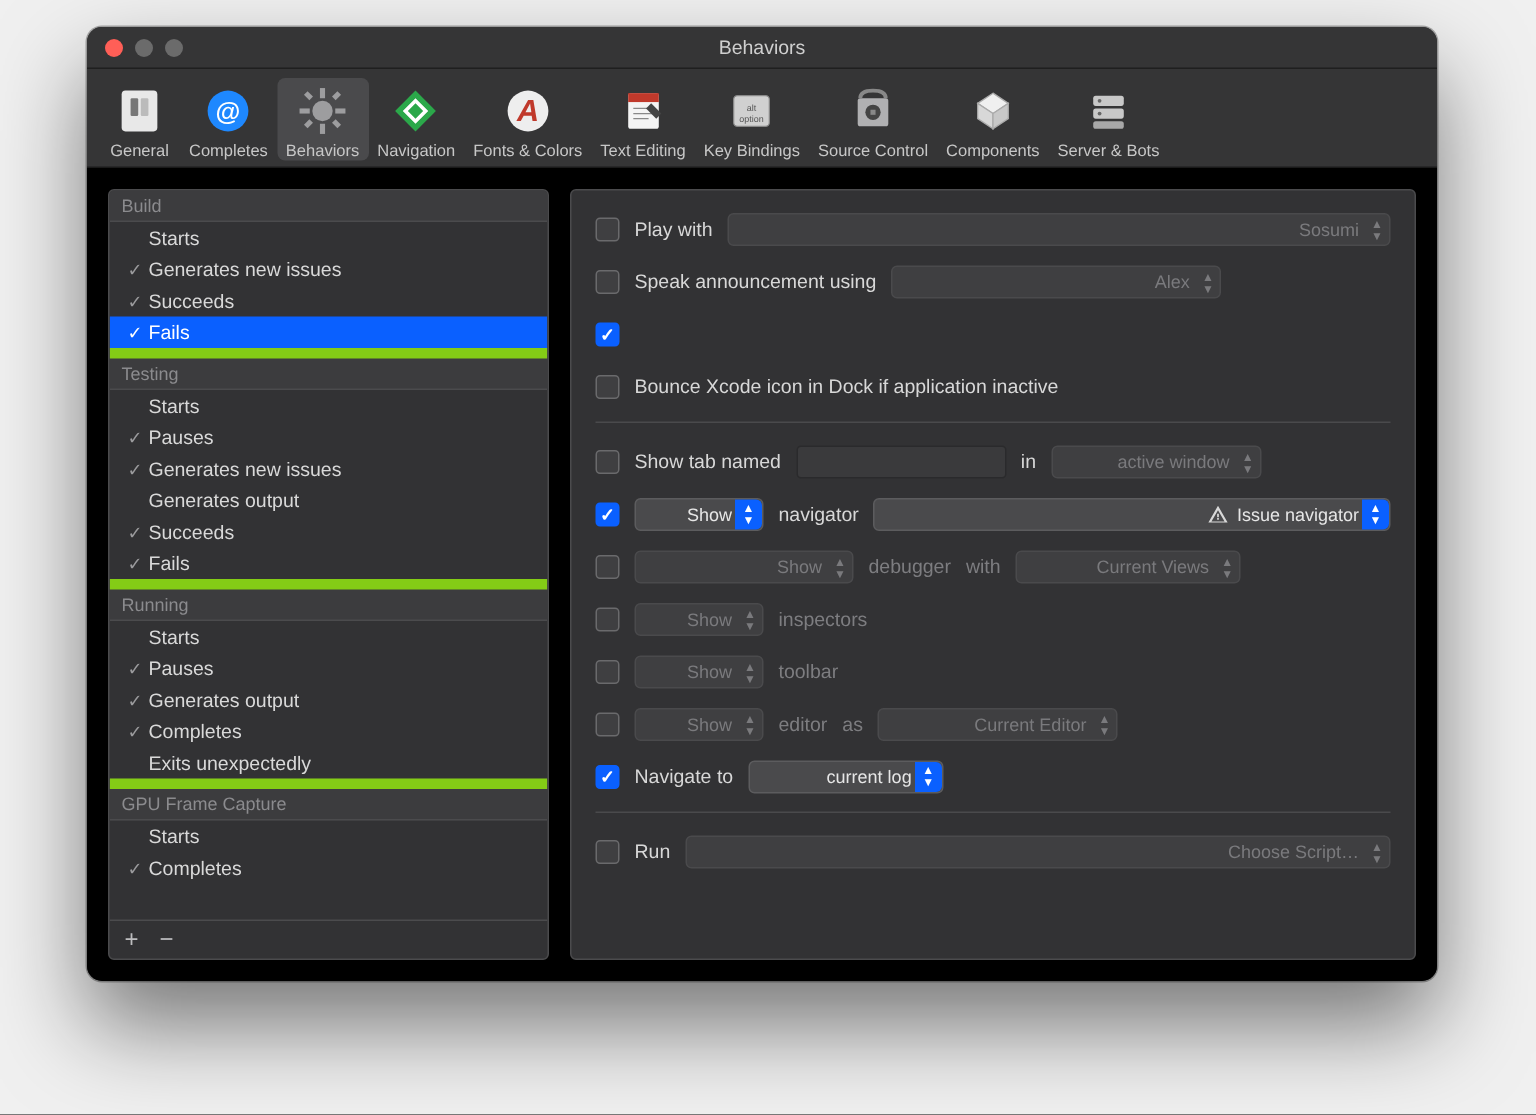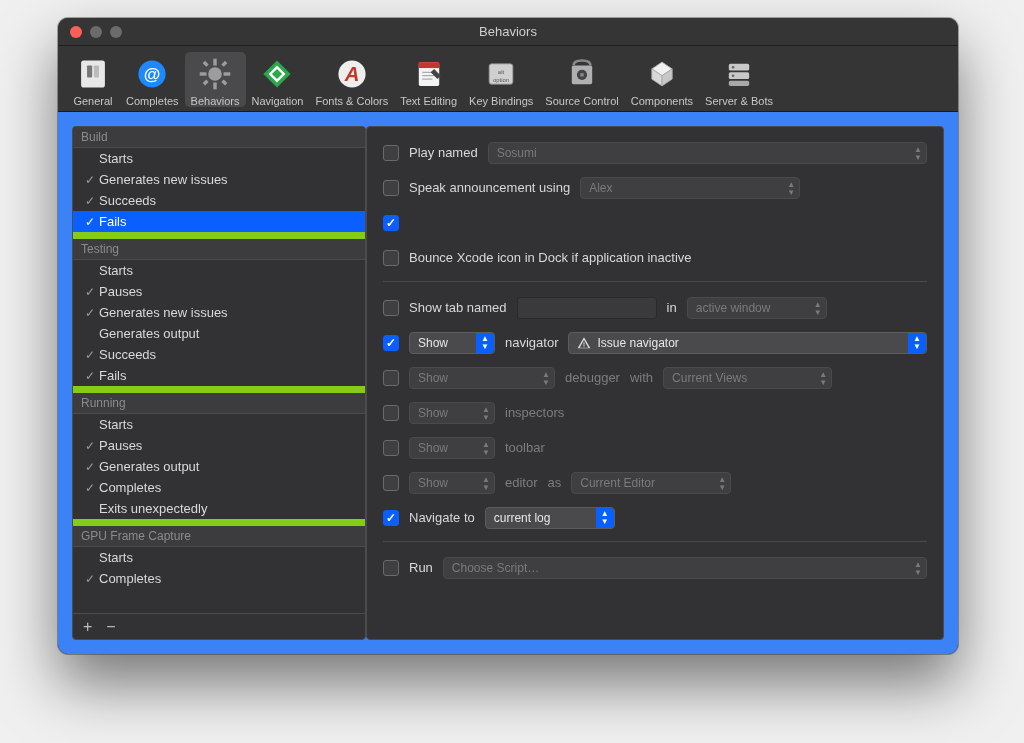--- a/index.html
+++ b/index.html
@@ -14,40 +14,40 @@
   .traffic { display:flex; gap:8px; margin-left:12px;}
   .dot { width:12px; height:12px; border-radius:50%; }
   .dot.red{background:#ff5f57;} .dot.yellow{background:#6b6b6b;} .dot.green{background:#6b6b6b;}
   .title { position:absolute; left:0; right:0; text-align:center; font-size:13px; color:#cfcfcf;}
   .toolbar { display:flex; align-items:flex-start; gap:0; padding:6px 8px 4px 8px; background:#353536; border-bottom:1px solid #1a1a1a;}
   .toolbtn { display:flex; flex-direction:column; align-items:center; justify-content:flex-start; padding:4px 6px 0 6px; border-radius:5px; cursor:default; min-width:54px;}
   .toolbtn.selected { background:#4a4a4c;}
   .toolicon { width:36px; height:36px; display:flex; align-items:center; justify-content:center; margin-bottom:3px;}
   .toolicon svg { width:34px; height:34px; }
   .toollabel { font-size:11px; color:#c7c7c7; white-space:nowrap;}
-  .content { flex:1; display:flex; padding:14px; background:#3b82f6; overflow:hidden;}
+  .content { flex:1; display:flex; gap:14px; padding:14px; background:#000000; overflow:hidden;}
   .sidebar { width:294px; background:#323234; border:1px solid #4b4b4d; border-radius:4px; display:flex; flex-direction:column; overflow:hidden;}
   .sidelist { flex:1; overflow:auto; font-size:13px;}
   .group-header { background:#3c3c3e; color:#8b8b8e; padding:3px 8px; font-size:12px; border-top:7px solid #84cc16; border-bottom:1px solid #4b4b4d;}
   .group-header:first-child{border-top:none;}
   .row { display:flex; align-items:center; padding:3px 6px 3px 8px; color:#d9d9d9; }
   .row .chk { width:18px; display:inline-flex; justify-content:center; color:#9b9b9d; font-size:12px;}
   .row.selected { background:#0a60ff; color:#fff;}
   .row.selected .chk{color:#fff;}
   .sidefoot { height:26px; border-top:1px solid #4b4b4d; display:flex; align-items:center; gap:14px; padding:0 10px; color:#bdbdbf;}
   .sidefoot span{font-size:16px; line-height:1;}
   .detail { flex:1; background:#323234; border:1px solid #4b4b4d; border-radius:4px; padding:14px 16px 10px 16px; overflow:auto; font-size:13px;}
   .line { display:flex; align-items:center; gap:10px; margin-bottom:12px; min-height:23px;}
   .sep { height:1px; background:#4a4a4c; margin:4px 0 14px 0;}
   .cb { width:16px; height:16px; border-radius:3px; border:1px solid #6a6a6c; background:#3f3f41; display:inline-flex; align-items:center; justify-content:center; flex-shrink:0;}
   .cb.on { background:#0a60ff; border-color:#0a60ff;}
   .cb.on::after { content:"✓"; color:#fff; font-size:12px; font-weight:bold; line-height:1;}
   .lbl { color:#d8d8d8;}
   .lbl.dim { color:#7d7d80;}
-  .popup { display:inline-flex; align-items:center; background:#4a4a4c; border:1px solid #5c5c5e; border-radius:4px; height:22px; padding:0 20px 0 8px; position:relative; color:#bdbdbf; font-size:12px;}
+  .popup { display:inline-flex; align-items:center; background:#4a4a4c; border:1px solid #5c5c5e; border-radius:4px; height:22px; padding:0 20px 0 8px; position:relative; color:#bdbdbf; font-size:12px;justify-content:flex-end;}
   .popup.dim { color:#7a7a7d; background:#3f3f41; border-color:#4a4a4c;}
   .popup .arrows { position:absolute; right:4px; top:3px; font-size:8px; line-height:8px; color:inherit; display:flex; flex-direction:column; align-items:center;}
   .popup.blue .arrows-wrap { position:absolute; right:0; top:0; bottom:0; width:18px; background:#0a60ff; border-radius:0 4px 4px 0; display:flex; flex-direction:column; align-items:center; justify-content:center; font-size:8px; line-height:8px; color:#fff;}
   .popup.blue { color:#e6e6e6; background:#4a4a4c;}
   .input { background:#3a3a3c; border:1px solid #2a2a2c; border-radius:3px; height:22px; padding:0 6px; color:#bdbdbf; font-size:12px;}
   .grow{flex:1;}
   .warn-icon{display:inline-flex;align-items:center;margin-right:6px;}
 </style>
 </head>
 <body>
@@ -255,21 +255,21 @@
       <div class="sidefoot">
         <span>+</span>
         <span>−</span>
       </div>
     </div>
 
     <div class="detail">
 
       <div class="line">
         <span class="cb"></span>
-        <span class="lbl">Play named</span>
+        <span class="lbl">Play with</span>
         <span class="popup dim grow">
           <span>Sosumi</span>
           <span class="arrows">
               <span>▲</span>
               <span>▼</span>
             </span>
         </span>
       </div>
 
       <div class="line">
@@ -337,21 +337,21 @@
         <span class="cb"></span>
         <span class="popup dim" style="width:146px">
           <span>Show</span>
           <span class="arrows">
               <span>▲</span>
               <span>▼</span>
             </span>
         </span>
         <span class="lbl dim">debugger</span>
         <span class="lbl dim">with</span>
-        <span class="popup dim" style="width:169px">
+        <span class="popup dim" style="width:150px">
           <span>Current Views</span>
           <span class="arrows">
               <span>▲</span>
               <span>▼</span>
             </span>
         </span>
       </div>
 
       <div class="line">
         <span class="cb"></span>

